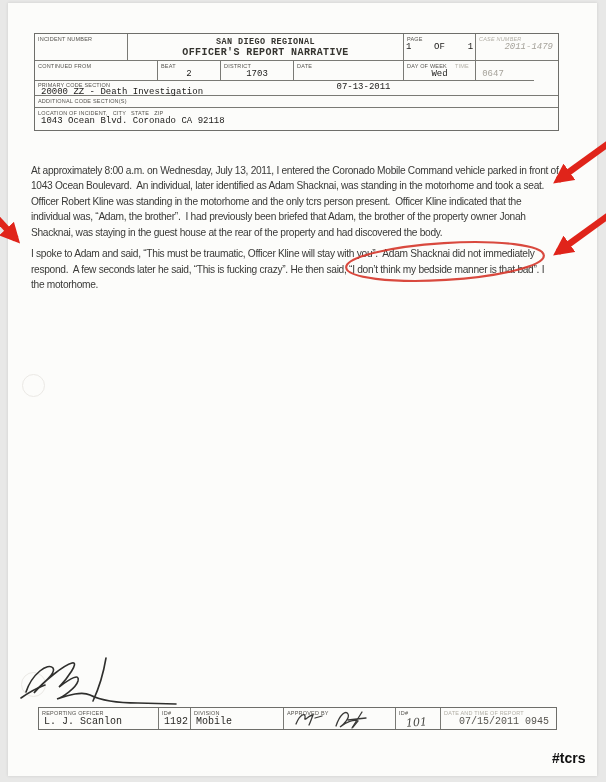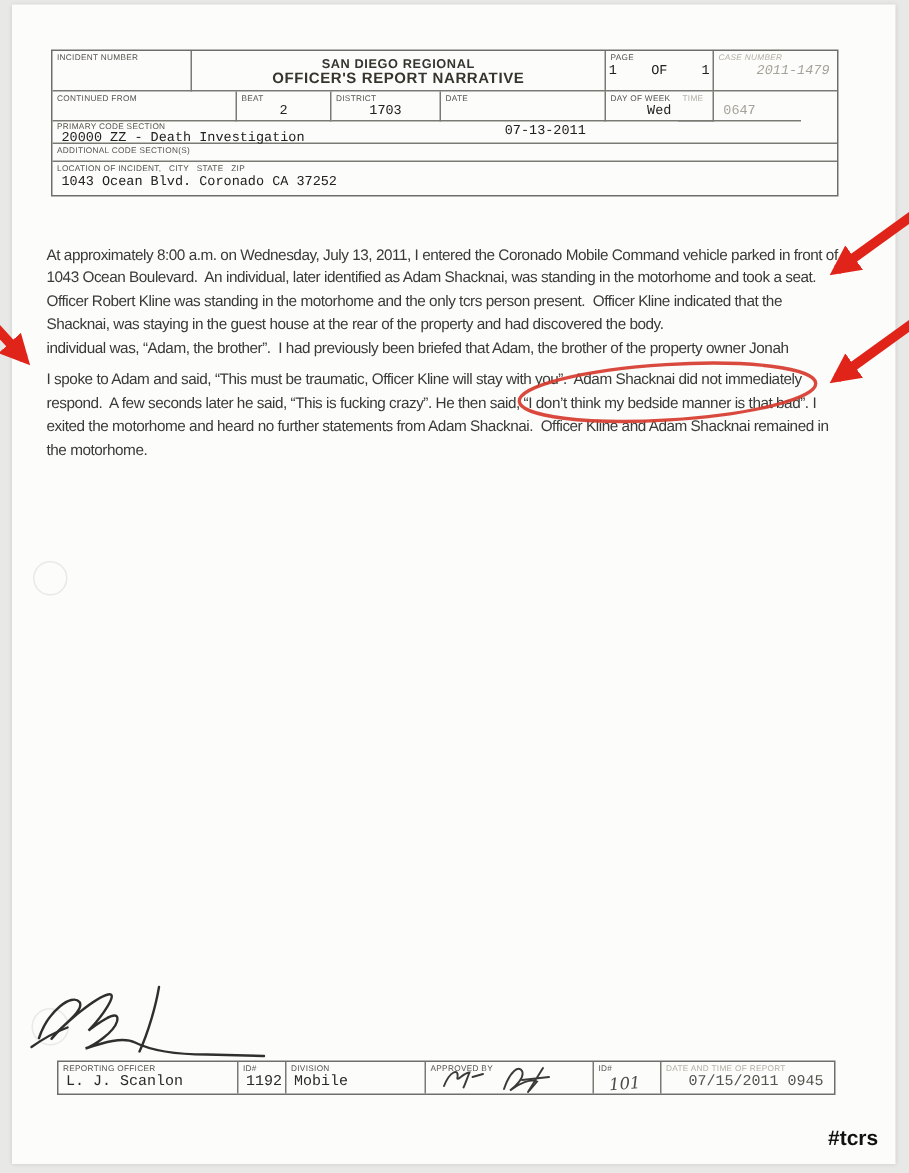--- a/index.html
+++ b/index.html
@@ -45,21 +45,21 @@
   <div class="paper">
 
     <div class="hole" style="left:14px;top:371px;width:21px;height:21px;"></div>
     <div class="hole" style="left:13px;top:669px;width:23px;height:23px;"></div>
 
     <div class="htable">
 
       <div class="cell br bb" style="left:0;top:0;width:93px;height:27px;">
         <div class="lab">INCIDENT NUMBER</div>
       </div>
-      <div class="cell br bb" style="left:93px;top:0;width:276px;height:27px;">
+      <div class="cell br bb" style="left:93px;top:0;width:276px;height:27px;font-family:Liberation Mono, monospace;">
         <div class="titlebox">
           <div class="t1">SAN DIEGO REGIONAL</div>
           <div class="t2">OFFICER'S REPORT NARRATIVE</div>
         </div>
       </div>
       <div class="cell br bb" style="left:369px;top:0;width:72px;height:27px;">
         <div class="lab">PAGE</div>
         <div class="val" style="word-spacing:6px;">1  OF  1</div>
       </div>
       <div class="cell bb" style="left:441px;top:0;width:82px;height:27px;font-style:italic;">
@@ -95,37 +95,36 @@
         <div class="lab" style="padding-top:1px;">PRIMARY CODE SECTION</div>
         <div class="val left" style="margin-top:-1px;">20000 ZZ - Death Investigation</div>
       </div>
 
       <div class="cell bb" style="left:0;top:62px;width:523px;height:12px;">
         <div class="lab">ADDITIONAL CODE SECTION(S)</div>
       </div>
 
       <div class="cell" style="left:0;top:74px;width:523px;height:22px;">
         <div class="lab">LOCATION OF INCIDENT,   CITY   STATE   ZIP</div>
-        <div class="val left">1043 Ocean Blvd. Coronado CA 37252</div>
+        <div class="val left">1043 Ocean Blvd. Coronado CA 92118</div>
       </div>
     </div>
 
     <div class="narrative">
       <div>
           <div class="nline">At approximately 8:00 a.m. on Wednesday, July 13, 2011, I entered the Coronado Mobile Command vehicle parked in front of</div>
           <div class="nline">1043 Ocean Boulevard.  An individual, later identified as Adam Shacknai, was standing in the motorhome and took a seat.</div>
           <div class="nline">Officer Robert Kline was standing in the motorhome and the only tcrs person present.  Officer Kline indicated that the</div>
+          <div class="nline">individual was, “Adam, the brother”.  I had previously been briefed that Adam, the brother of the property owner Jonah</div>
           <div class="nline">Shacknai, was staying in the guest house at the rear of the property and had discovered the body.</div>
-          <div class="nline">individual was, “Adam, the brother”.  I had previously been briefed that Adam, the brother of the property owner Jonah</div>
         </div>
       <div class="pgap"></div>
       <div>
           <div class="nline">I spoke to Adam and said, “This must be traumatic, Officer Kline will stay with you”.  Adam Shacknai did not immediately</div>
           <div class="nline">respond.  A few seconds later he said, “This is fucking crazy”. He then said, “I don’t think my bedside manner is that bad”. I</div>
-          <div class="nline">exited the motorhome and heard no further statements from Adam Shacknai.  Officer Kline and Adam Shacknai remained in</div>
           <div class="nline">the motorhome.</div>
         </div>
     </div>
 
     <svg class="sig" style="left:10px;top:649px;" width="170" height="60" viewBox="0 0 170 60">
       <g fill="none" stroke="#2f2f2d" stroke-width="1.6" stroke-linecap="round">
         <path d="M8,40 C14,22 30,10 35,16 C39,22 20,34 16,41 C26,29 46,13 54,11 C62,9 49,27 41,35 C53,26 62,21 60,29 C58,36 45,45 39,47 C51,43 64,39 72,43 C80,47 94,51 120,51 L158,52"></path>
         <path d="M88,6 C86,18 81,36 75,49"></path>
         <path d="M3,46 C10,41 19,36 27,33"></path>
       </g>

